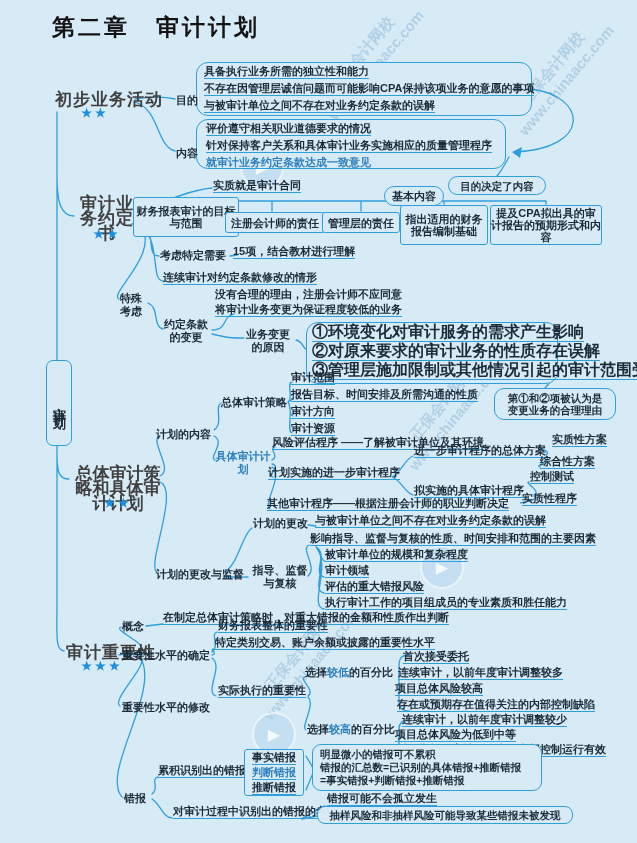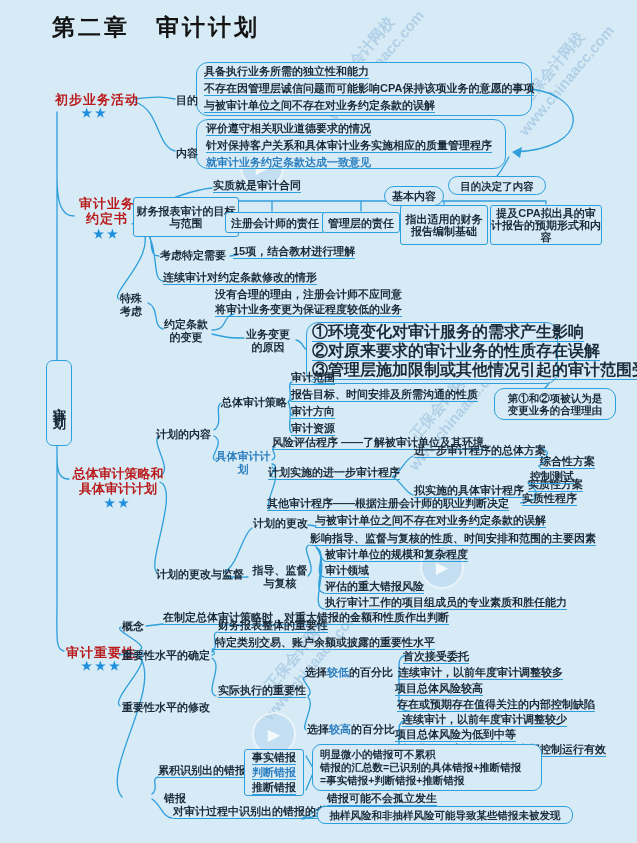--- a/index.html
+++ b/index.html
@@ -3,21 +3,21 @@
 <meta charset="utf-8">
 <style>
   html,body{margin:0;padding:0;}
   .page{position:relative;width:637px;height:843px;background:#d7ebf6;overflow:hidden;
         font-family:"Liberation Sans",sans-serif;color:#1c2b3a;}
   .title{position:absolute;font-size:23px;font-weight:bold;color:#141414;letter-spacing:3px;white-space:nowrap;}
   .t{position:absolute;font-size:11px;font-weight:bold;line-height:13px;white-space:nowrap;}
   .s10{font-size:16px;line-height:12px;}
   .u{border-bottom:1.4px solid #2f9fdb;padding-bottom:1px;}
   .wrap{white-space:normal;text-align:center;}
-  .main{font-size:13px;line-height:15px;letter-spacing:1px;color:#b91c1c;}
+  .main{font-size:17px;line-height:15px;letter-spacing:1px;color:#404040;}
   .stars{position:absolute;color:#1e8ede;font-size:12px;letter-spacing:3px;font-weight:bold;text-align:center;}
   .blue{color:#2d7fc0;}
   .box,.rbox{position:absolute;border:1.3px solid #2f9fdb;background:#d7ebf6;box-sizing:border-box;
         display:flex;align-items:center;justify-content:center;text-align:center;
         font-size:11px;font-weight:bold;line-height:12px;}
   .box{border-radius:3px;}
   .rbox{border-radius:10px;}
   .vroot{position:absolute;border:1.5px solid #2f9fdb;border-radius:7px;background:#d7ebf6;
         writing-mode:vertical-rl;text-orientation:upright;font-size:13px;font-weight:bold;
         letter-spacing:3px;display:flex;align-items:center;justify-content:center;}
@@ -136,21 +136,21 @@
   <div class="t" style="left:221px;top:396px;">总体审计策略</div>
   <div class="t" style="left:291px;top:371px;"><span class="u">审计范围</span></div>
   <div class="t" style="left:291px;top:388px;"><span class="u">报告目标、时间安排及所需沟通的性质</span></div>
   <div class="t" style="left:291px;top:405px;"><span class="u">审计方向</span></div>
   <div class="t" style="left:291px;top:422px;"><span class="u">审计资源</span></div>
 
   <div class="t wrap blue" style="left:214px;top:450px;width:58px;">具体审计计划</div>
   <div class="t" style="left:272px;top:436px;"><span class="u">风险评估程序 ——了解被审计单位及其环境</span></div>
   <div class="t" style="left:268px;top:466px;"><span class="u">计划实施的进一步审计程序</span></div>
   <div class="t" style="left:414px;top:444px;"><span class="u">进一步审计程序的总体方案</span></div>
-  <div class="t" style="left:528px;top:433px;margin-top:45px;"><span class="u">实质性方案</span></div>
+  <div class="t" style="left:552px;top:433px;"><span class="u">实质性方案</span></div>
   <div class="t" style="left:540px;top:455px;"><span class="u">综合性方案</span></div>
   <div class="t" style="left:414px;top:484px;"><span class="u">拟实施的具体审计程序</span></div>
   <div class="t" style="left:530px;top:470px;"><span class="u">控制测试</span></div>
   <div class="t" style="left:522px;top:492px;"><span class="u">实质性程序</span></div>
   <div class="t" style="left:267px;top:497px;"><span class="u">其他审计程序——根据注册会计师的职业判断决定</span></div>
 
   <div class="t" style="left:156px;top:568px;">计划的更改与监督</div>
   <div class="t" style="left:253px;top:517px;">计划的更改</div>
   <div class="t" style="left:315px;top:514px;"><span class="u">与被审计单位之间不存在对业务约定条款的误解</span></div>
   <div class="t wrap" style="left:248px;top:564px;width:64px;">指导、监督与复核</div>
@@ -176,21 +176,21 @@
   <div class="t" style="left:403px;top:650px;"><span class="u">首次接受委托</span></div>
   <div class="t" style="left:398px;top:666px;"><span class="u">连续审计，以前年度审计调整较多</span></div>
   <div class="t" style="left:395px;top:682px;"><span class="u">项目总体风险较高</span></div>
   <div class="t" style="left:397px;top:698px;"><span class="u">存在或预期存在值得关注的内部控制缺陷</span></div>
 
   <div class="t" style="left:307px;top:723px;"><span>选择</span><span class="blue">较高</span><span>的百分比</span></div>
   <div class="t" style="left:402px;top:713px;"><span class="u">连续审计，以前年度审计调整较少</span></div>
   <div class="t" style="left:395px;top:728px;"><span class="u">项目总体风险为低到中等</span></div>
   <div class="t" style="left:397px;top:743px;"><span class="u">以前期间的审计经验表明内部控制运行有效</span></div>
 
-  <div class="t" style="left:124px;top:792px;margin-left:40px;">错报</div>
+  <div class="t" style="left:124px;top:792px;">错报</div>
   <div class="t" style="left:158px;top:764px;"><span class="u">累积识别出的错报</span></div>
 
   <div class="box" style="left:244px;top:749px;width:60px;height:47px;flex-direction:column;justify-content:space-around;">
     <span class="u">事实错报</span>
     <span class="u blue">判断错报</span>
     <span class="u">推断错报</span>
   </div>
 
   <div class="rbox" style="left:312px;top:744px;width:230px;height:47px;border-radius:9px;flex-direction:column;align-items:flex-start;padding-left:7px;font-size:10.5px;text-align:left;line-height:13px;">
     <div>明显微小的错报可不累积</div>

